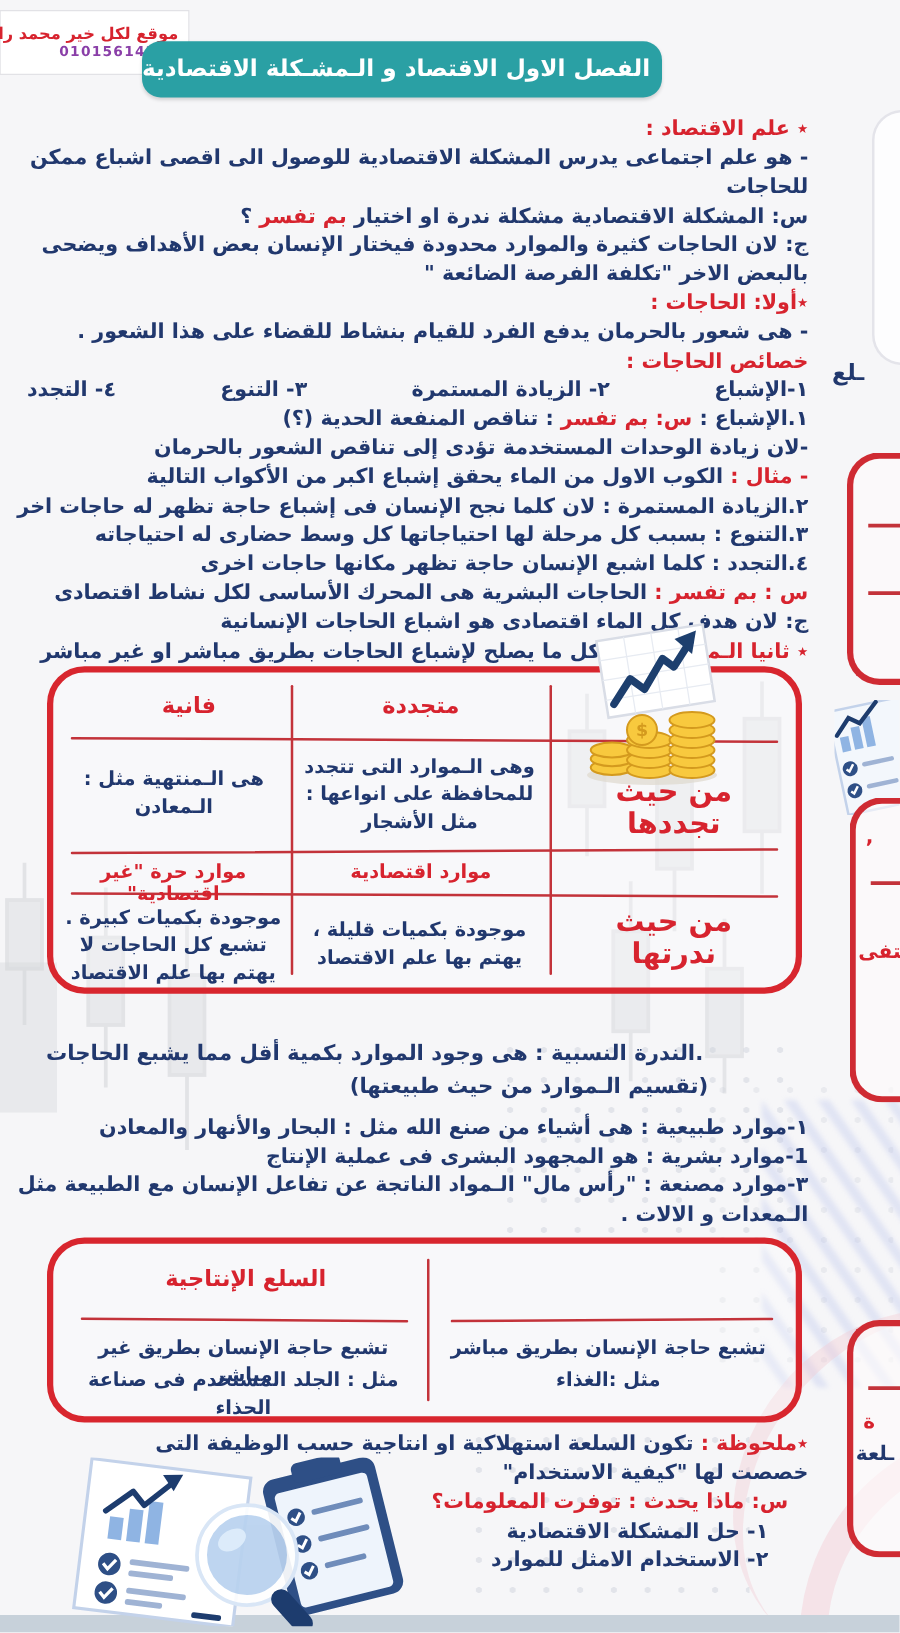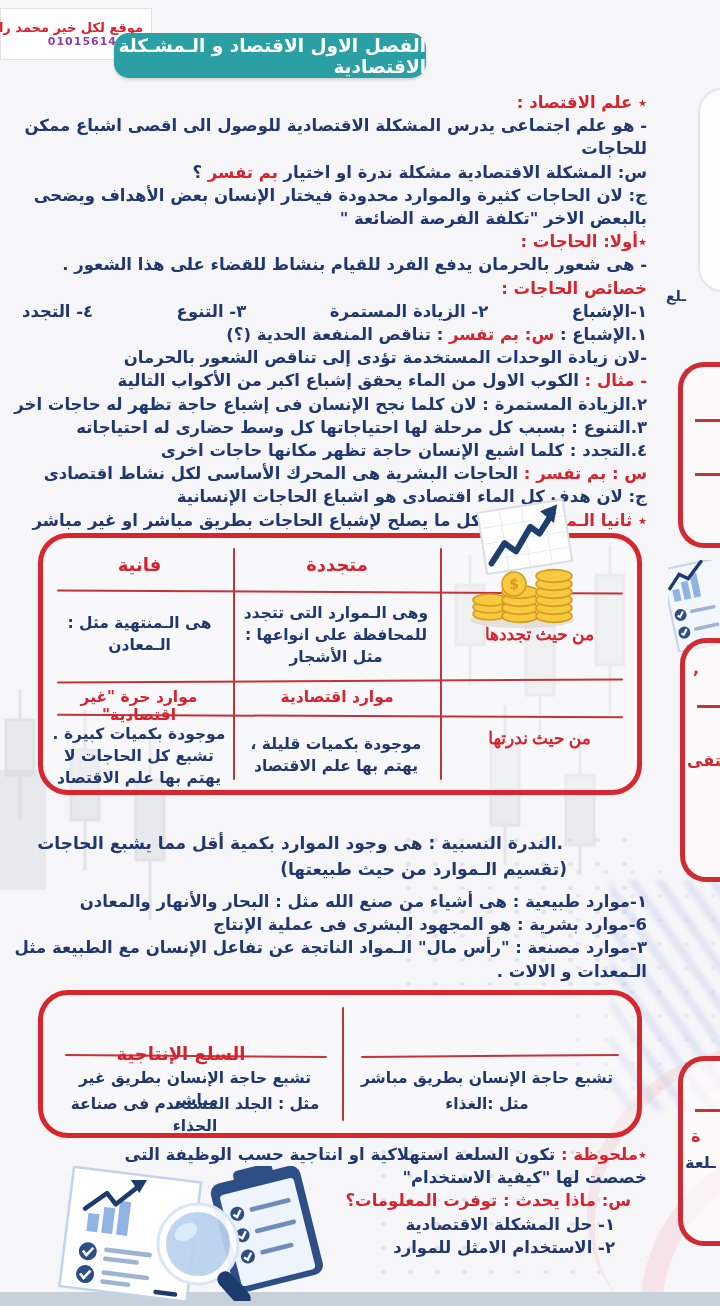--- a/index.html
+++ b/index.html
@@ -22,37 +22,37 @@
         border-radius:50%;transform:rotate(38deg);opacity:.4;}
   .blue-watermark{left:610px;top:880px;width:130px;height:230px;opacity:.35;filter:blur(2px);
         background:repeating-linear-gradient(55deg,transparent 0 14px,#b9c3ec 14px 22px);}
   .gray-block{background:#d4d6da;opacity:.4;}
   
   .logo{left:0;top:8px;width:152px;height:52px;background:#ffffff;border:1px solid #e2e2e6;
         display:flex;align-items:center;gap:4px;padding:2px 4px;box-sizing:border-box;}
   .logo-title{color:#d7232e;font-weight:bold;font-size:13px;white-space:nowrap;}
   .logo-phone{color:#8a3fa8;font-weight:bold;font-size:11px;letter-spacing:1px;}
   
-  .title-box{left:114px;top:33px;width:312px;height:45px;background:#2aa0a4;border-radius:15px;
-        display:flex;align-items:center;justify-content:flex-start;box-shadow:0 2px 3px rgba(0,0,0,.15);}
+  .title-box{left:114px;top:33px;width:416px;height:45px;background:#2aa0a4;border-radius:15px;
+        display:flex;align-items:center;justify-content:flex-end;box-shadow:0 2px 3px rgba(0,0,0,.15);}
   .title-box span{color:#ffffff;font-weight:bold;font-size:18.5px;}
   
   .main-text{left:8px;top:91px;width:639px;}
   .props-row{display:flex;justify-content:space-between;padding-left:14px;}
   
   .rtable{border:5px solid #d8262e;border-radius:30px;background:rgba(255,255,255,.25);}
   .t1{left:38px;top:533px;width:594px;height:252px;}
   .t2{left:38px;top:990px;width:594px;height:138px;}
   .vline{position:absolute;width:2.5px;background:#c3333a;border-radius:2px;}
   .hline{position:absolute;height:2px;background:#c3333a;border-radius:2px;}
   .cell{position:absolute;text-align:center;font-weight:bold;}
   .cell-head{font-size:18px;color:#d7232e;}
   .cell-sub{font-size:15.5px;color:#d7232e;}
   .cell-body{font-size:15.5px;color:#21386e;line-height:22px;}
-  .row-label{font-size:17px;color:#d7232e;line-height:25px;font-family:Liberation Serif, serif;}
+  .row-label{font-size:23px;color:#d7232e;line-height:25px;}
   
   .scarcity{left:8px;top:830px;width:639px;}
   .types{left:8px;top:890px;width:639px;}
   .note{left:8px;top:1143px;width:639px;}
   
   .frag-box{position:absolute;border:5px solid #cf2b33;border-right:none;
         border-radius:26px 0 0 26px;background:rgba(255,252,252,.6);}
   .frag-line{position:absolute;height:2.5px;background:#c3333a;left:12px;right:-2px;}
   .frag-text{position:absolute;font-weight:bold;font-size:16px;white-space:nowrap;}
 </style>
@@ -136,21 +136,21 @@
   </div>
 
   <div class="abs rtable t1">
     <div class="vline" style="right:195px;top:10px;bottom:10px;"></div>
     <div class="vline" style="right:402px;top:10px;bottom:10px;"></div>
     <div class="hline" style="left:14px;right:14px;top:53px;transform:rotate(.3deg);"></div>
     <div class="hline" style="left:14px;right:14px;top:142px;transform:rotate(-.3deg);"></div>
     <div class="hline" style="left:14px;right:14px;top:177px;transform:rotate(.25deg);"></div>
 
     <div class="cell cell-head" style="right:200px;width:200px;top:16px;text-align:center;">متجددة</div>
-    <div class="cell cell-head" style="right:405px;width:185px;top:16px;">فانية</div>
+    <div class="cell cell-head" style="right:393px;width:185px;top:16px;">فانية</div>
 
     <div class="cell cell-body" style="right:205px;width:192px;top:64px;">وهى الـموارد التى تتجدد للمحافظة على انواعها : مثل الأشجار</div>
     <div class="cell cell-body" style="right:415px;width:165px;top:74px;">هى الـمنتهية مثل : الـمعادن</div>
     <div class="cell row-label" style="right:30px;width:135px;top:84px;">من حيث تجددها</div>
 
     <div class="cell cell-sub" style="right:200px;width:200px;top:150px;">موارد اقتصادية</div>
     <div class="cell cell-sub" style="right:402px;width:192px;top:150px;">موارد حرة "غير اقتصادية"</div>
 
     <div class="cell cell-body" style="right:205px;width:192px;top:195px;">موجودة بكميات قليلة ، يهتم بها علم الاقتصاد</div>
     <div class="cell cell-body" style="right:408px;width:180px;top:185px;">موجودة بكميات كبيرة . تشبع كل الحاجات لا يهتم بها علم الاقتصاد</div>
@@ -198,29 +198,29 @@
     </g>
     <text x="52" y="31" text-anchor="middle" font-size="14" font-weight="bold" fill="#d49a1e" font-family="DejaVu Sans,sans-serif">$</text>
   </svg>
 
   <div class="abs scarcity">
     <div class="line navy" style="margin-right:84px;font-size:17px;line-height:26px;text-align:right;">.الندرة النسبية : هى وجود الموارد بكمية أقل مما يشبع الحاجات</div>
     <div class="line navy" style="margin-right:80px;font-size:17px;line-height:26px;">(تقسيم الـموارد من حيث طبيعتها)</div>
   </div>
   <div class="abs types">
     <div class="line navy">١-موارد طبيعية : هى أشياء من صنع الله مثل : البحار والأنهار والمعادن</div>
-    <div class="line navy">6-موارد بشرية : هو المجهود البشرى فى عملية الإنتاج</div>
+    <div class="line navy">1-موارد بشرية : هو المجهود البشرى فى عملية الإنتاج</div>
     <div class="line navy">٣-موارد مصنعة : "رأس مال" الـمواد الناتجة عن تفاعل الإنسان مع الطبيعة مثل الـمعدات و الالات .</div>
   </div>
 
   <div class="abs rtable t2">
     <div class="vline" style="right:293px;top:12px;bottom:12px;"></div>
     <div class="hline" style="right:18px;width:258px;top:60px;transform:rotate(-.4deg);"></div>
     <div class="hline" style="right:310px;width:262px;top:60px;transform:rotate(.4deg);"></div>
-    <div class="cell cell-head" style="right:316px;width:280px;top:18px;margin-top:30px;">السلع الإنتاجية</div>
+    <div class="cell cell-head" style="right:300px;width:280px;top:18px;">السلع الإنتاجية</div>
     <div class="cell cell-body" style="right:12px;width:276px;top:72px;">تشبع حاجة الإنسان بطريق مباشر</div>
     <div class="cell cell-body" style="right:12px;width:276px;top:98px;">مثل :الغذاء</div>
     <div class="cell cell-body" style="right:300px;width:284px;top:72px;">تشبع حاجة الإنسان بطريق غير مباشر</div>
     <div class="cell cell-body" style="right:300px;width:284px;top:98px;">مثل : الجلد المستخدم فى صناعة الحذاء</div>
   </div>
 
   <div class="abs note">
     <div class="line navy"><span class="red">٭ملحوظة :</span><span> تكون السلعة استهلاكية او انتاجية حسب الوظيفة التى</span></div>
     <div class="line navy">خصصت لها "كيفية الاستخدام"</div>
     <div class="line red" style="margin-right:16px;">س: ماذا يحدث : توفرت المعلومات؟</div>
@@ -275,21 +275,21 @@
       <rect x="112" y="120" width="24" height="4.6" rx="2" fill="#1d3c6e"></rect>
     </g>
     <g>
       <circle cx="150" cy="78" r="36" fill="#b9d2ef" opacity=".92" stroke="#ffffff" stroke-width="8"></circle>
       <circle cx="150" cy="78" r="40" fill="none" stroke="#d9e6f6" stroke-width="3"></circle>
       <ellipse cx="138" cy="66" rx="12" ry="8" fill="#dcebfa" transform="rotate(-30 138 66)"></ellipse>
       <rect x="178" y="102" width="16" height="42" rx="8" fill="#1d3c6e" transform="rotate(-42 186 123)"></rect>
     </g>
   </svg>
 
-  <div class="abs frag-text navy" style="left:666px;top:288px;font-size:14px;">ـلع</div>
+  <div class="abs frag-text navy" style="left:666px;top:288px;font-size:18px;">ـلع</div>
 
   <div class="abs frag-box" style="left:678px;top:362px;width:42px;height:176px;">
     <div class="frag-line" style="top:52px;"></div>
     <div class="frag-line" style="top:106px;"></div>
   </div>
 
   <svg class="abs" style="left:668px;top:560px;" width="52" height="92" viewBox="0 0 52 92">
     <g transform="rotate(-12 26 46)">
       <rect x="2" y="4" width="64" height="84" fill="#f3f7fc" stroke="#c3d2ea" stroke-width="2"></rect>
       <g fill="#8fb4e3">

